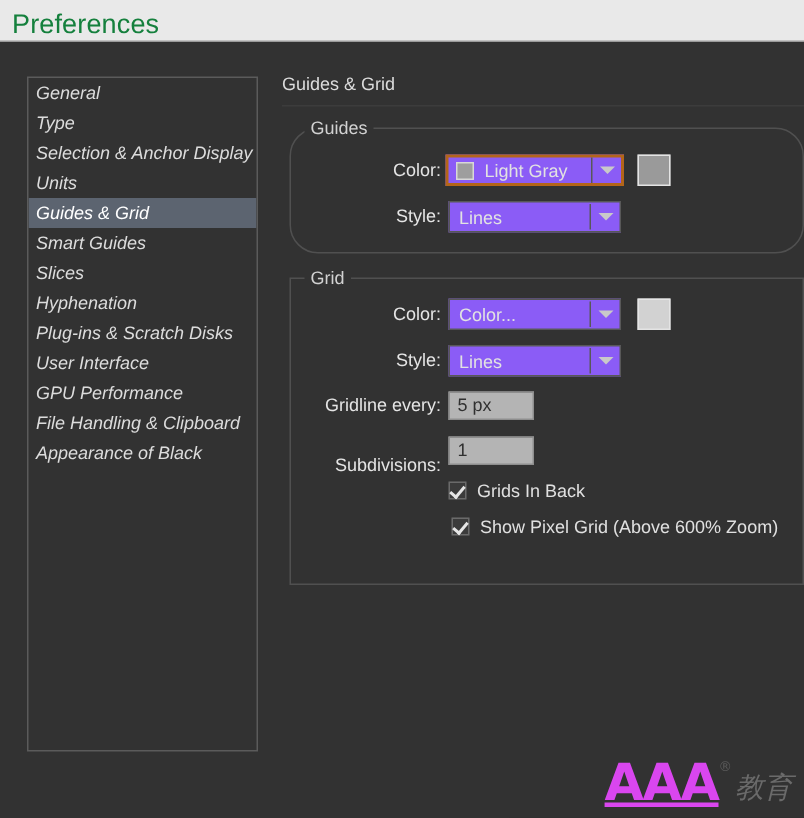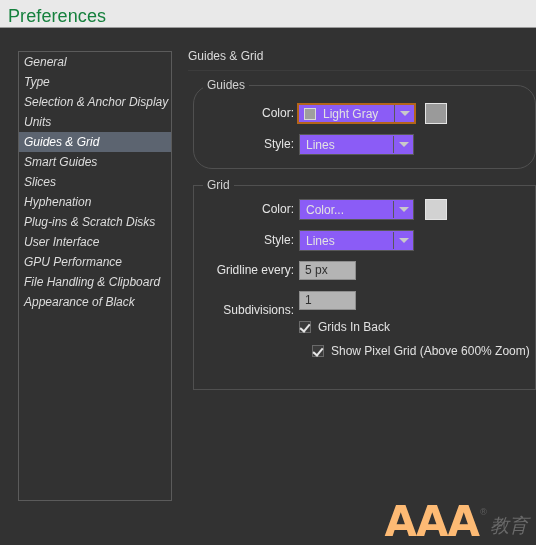--- a/index.html
+++ b/index.html
@@ -260,24 +260,25 @@
     right: 8px;
     bottom: 6px;
     display: flex;
     align-items: flex-end;
     opacity: 1;
     pointer-events: none;
   }
   .wm-aaa {
     font-family: "DejaVu Sans", sans-serif;
     font-weight: bold;
-    font-size: 42px;
-    color: #fdba74;
+    font-size: 34px;
+    color: #d946ef;
     letter-spacing: -1px;
     line-height: 34px;
+    text-decoration: underline;
   }
   .wm-reg {
     font-family: "DejaVu Sans", sans-serif;
     font-size: 9px;
     color: #595959;
     line-height: 9px;
     margin-bottom: 22px;
   }
   .wm-cn {
     font-family: Liberation Serif, serif;
@@ -371,21 +372,21 @@
         <div class="text-input" style="left:105px; top:75px; width:57px;">5 px</div>
 
         <div class="label-box" style="left:-5px; top:88px;margin-top:26px;">Subdivisions:</div>
         <div class="text-input" style="left:105px; top:105px; width:57px;">1</div>
 
         <div class="checkrow" style="left:105px; top:134px;">
           <div class="checkbox checked"></div>
           <div class="check-label">Grids In Back</div>
         </div>
 
-        <div class="checkrow" style="left:118px; top:158px;">
+        <div class="checkrow" style="left:107px; top:158px;">
           <div class="checkbox checked"></div>
           <div class="check-label">Show Pixel Grid (Above 600% Zoom)</div>
         </div>
       </div>
 
     </div>
 
     <div class="watermark">
       <span class="wm-aaa">AAA</span>
       <span class="wm-reg">®</span>

